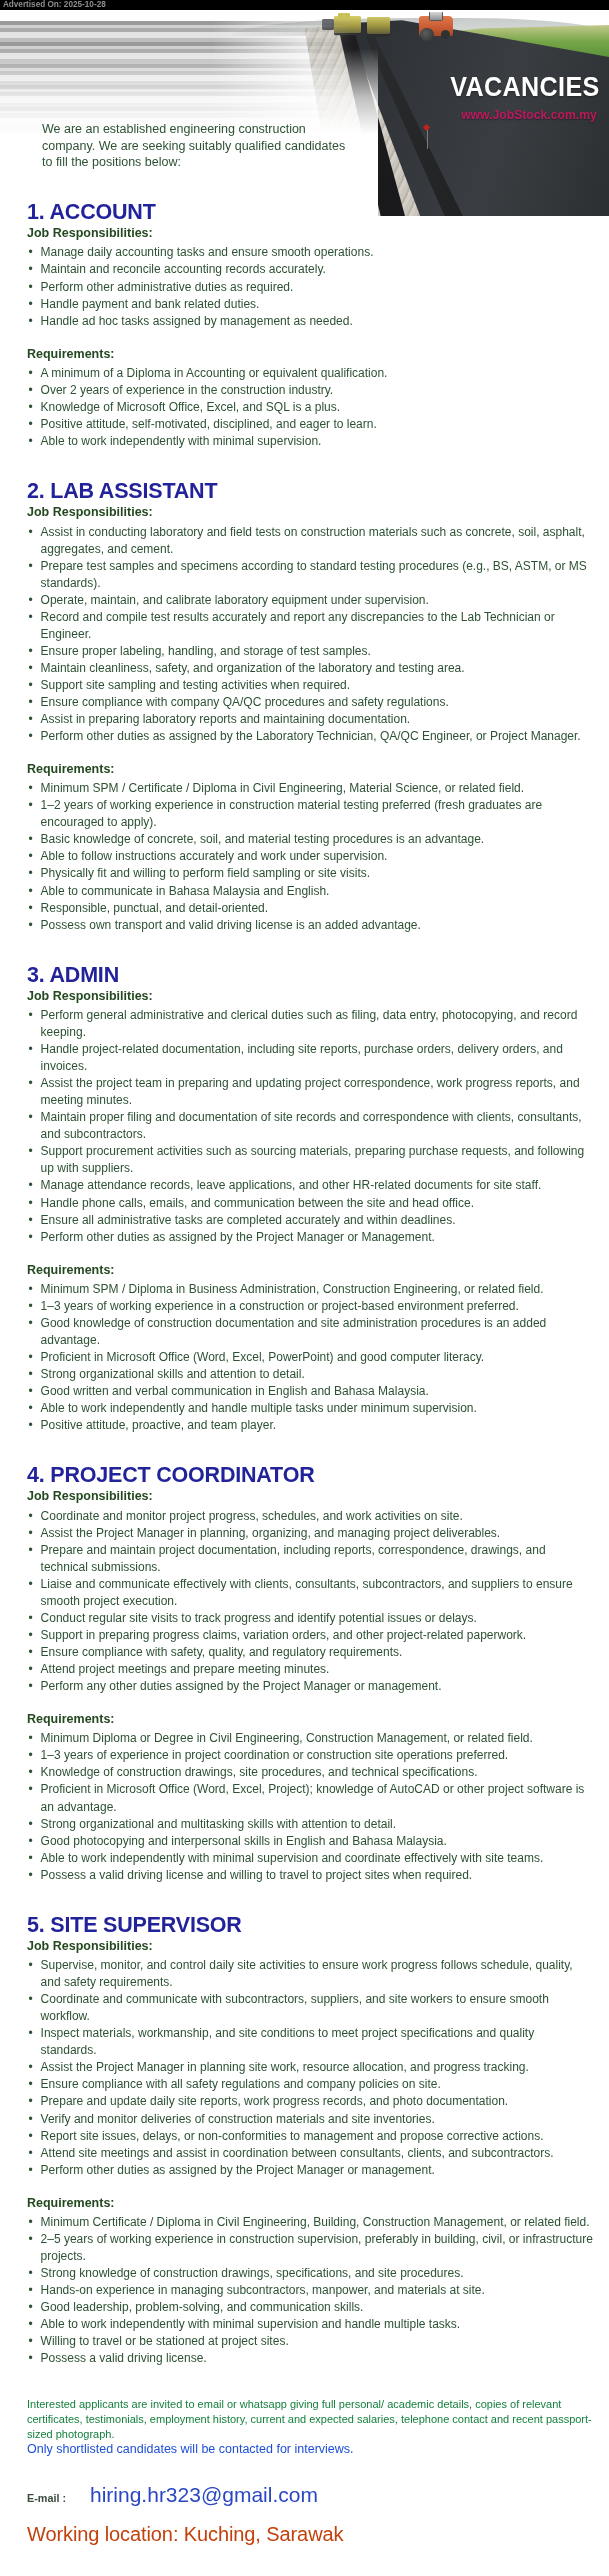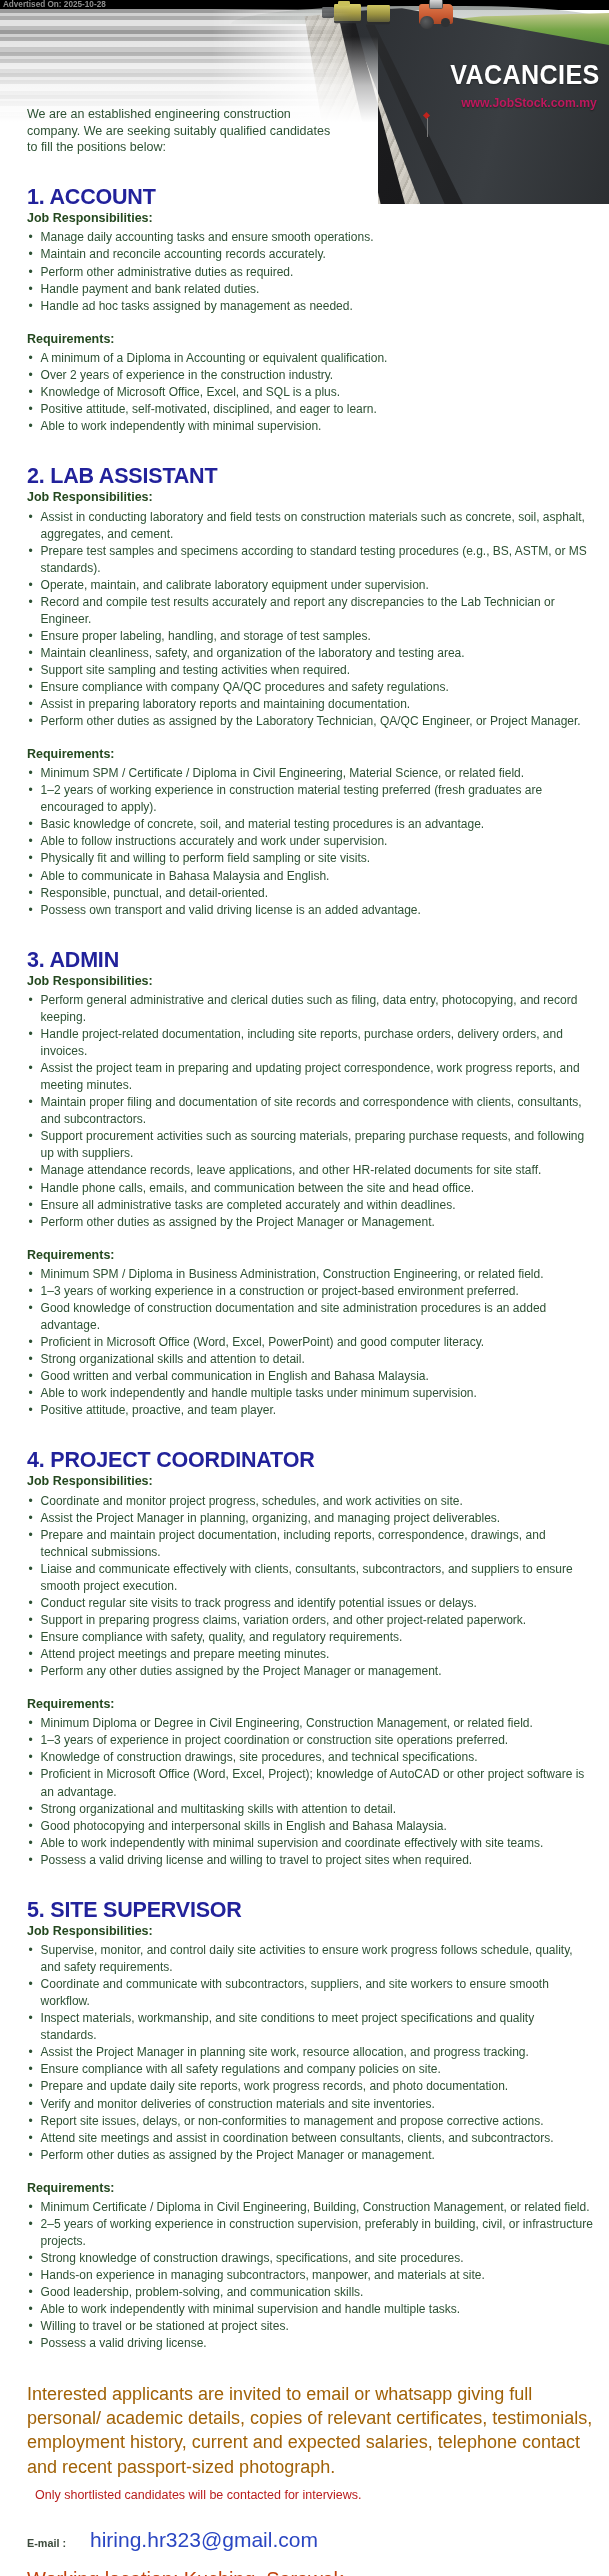--- a/index.html
+++ b/index.html
@@ -4,21 +4,21 @@
 <style>
   html,body{margin:0;padding:0;background:#ffffff;}
   body{width:609px;height:2576px;overflow:hidden;position:relative;
        font-family:"Liberation Sans",sans-serif;-webkit-font-smoothing:antialiased;}
 
   
   .topbar{height:10px;line-height:10px;font-size:8.2px;font-weight:bold;
           color:#8f8f8f;padding-left:2.9px;background:#000000;}
 
   
-  .photo{position:absolute;top:0;left:0;width:609px;height:204px;overflow:hidden;z-index:1;}
+  .photo{position:absolute;top:12px;left:0;width:609px;height:204px;overflow:hidden;z-index:1;}
   .sky{position:absolute;top:0;left:0;right:0;height:37px;
        background:linear-gradient(180deg,#cددe9 0,#ccdde9 0,#dfe6e8 8.6px,#d9dcd8 24.4px,#cfd3cf 37px);}
   .hills{position:absolute;top:5.7px;right:0;width:62%;height:18.6px;border-radius:50% 40% 0 0/100% 90% 0 0;
          background:linear-gradient(180deg,#b9bfbd,#cfd3cf);opacity:.8;}
   .field{position:absolute;top:13px;right:0;width:46%;height:56px;
          clip-path:polygon(0 34%,55% 6%,100% 0,100% 100%,22% 100%);
          background:linear-gradient(180deg,#c3c98b 0%,#76a548 30%,#58913a 60%,#4d8633 100%);}
   .asphalt{position:absolute;inset:0;
          clip-path:polygon(54% 6%,66% 4%,100% 22%,100% 100%,64% 100%,52% 30%);
          background:linear-gradient(105deg,#6a6d71 0%,#44484c 30%,#2d3034 55%,#3a3e42 80%,#2c2f32 100%);}
@@ -52,30 +52,30 @@
   .flag-pole{position:absolute;left:427px;top:118px;width:0.7px;height:18.6px;background:#7a7a7a;}
   
   .vacancies{position:absolute;right:9.3px;top:60px;color:#fff;font-weight:bold;
          font-size:27px;letter-spacing:0.4px;transform:scaleX(.93);transform-origin:right;
          text-shadow:0 0.7px 2.2px rgba(0,0,0,.35);}
   .joburl{position:absolute;right:12.2px;top:96px;color:#be185d;font-weight:bold;font-size:12.2px;
          text-shadow:0 0.7px 1.4px rgba(0,0,0,.4);text-align:center;}
 
   
   .content{position:relative;z-index:5;padding:0 16px 0 27px;color:#2d5133;}
-  .intro{margin:0;padding-top:96px;width:308px;font-size:12.5px;line-height:1.33;color:#2d5133;}
+  .intro{margin:15px;padding-top:96px;width:308px;font-size:12.5px;line-height:1.33;color:#2d5133;}
   h2.pos{margin:29px 0 0 0;font-size:21.5px;line-height:1.12;font-weight:bold;color:#22229b;letter-spacing:-0.2px;}
   .lbl{margin:2.2px 0 0 0;font-size:12.5px;font-weight:bold;color:#24481f;}
   .lbl.req{margin-top:17px;}
   ul.blist{list-style:none;margin:4.3px 0 0 0;padding:0;}
   ul.blist li{position:relative;padding-left:13.6px;font-size:12px;line-height:1.42;color:#2d5133;max-width:556px;}
   ul.blist li:before{content:"\2022";position:absolute;left:1.4px;top:0;color:#2d5133;}
   
-  .note{margin:30px 0 0 0;font-size:18px;line-height:1.34;color:#a16207;max-width:566px;}
-  .note2{margin:8px;font-size:12.5px;line-height:1.34;color:#b91c1c;}
+  .note{margin:30px 0 0 0;font-size:11px;line-height:1.34;color:#15803d;max-width:566px;}
+  .note2{margin:0;font-size:12.5px;line-height:1.34;color:#1d4ed8;}
   .email-row{margin-top:24.4px;display:flex;align-items:baseline;gap:24px;}
   .email-lbl{font-size:10.8px;color:#3c4a3c;font-weight:bold;}
   .email-val{font-size:21px;color:#2a46c2;}
   .location{margin-top:16px;font-size:20px;color:#c2410c;font-weight:400;letter-spacing:-0.1px;}
 </style>
 </head>
 <body>
 
 <div class="topbar">Advertised On: 2025-10-28</div>
 

